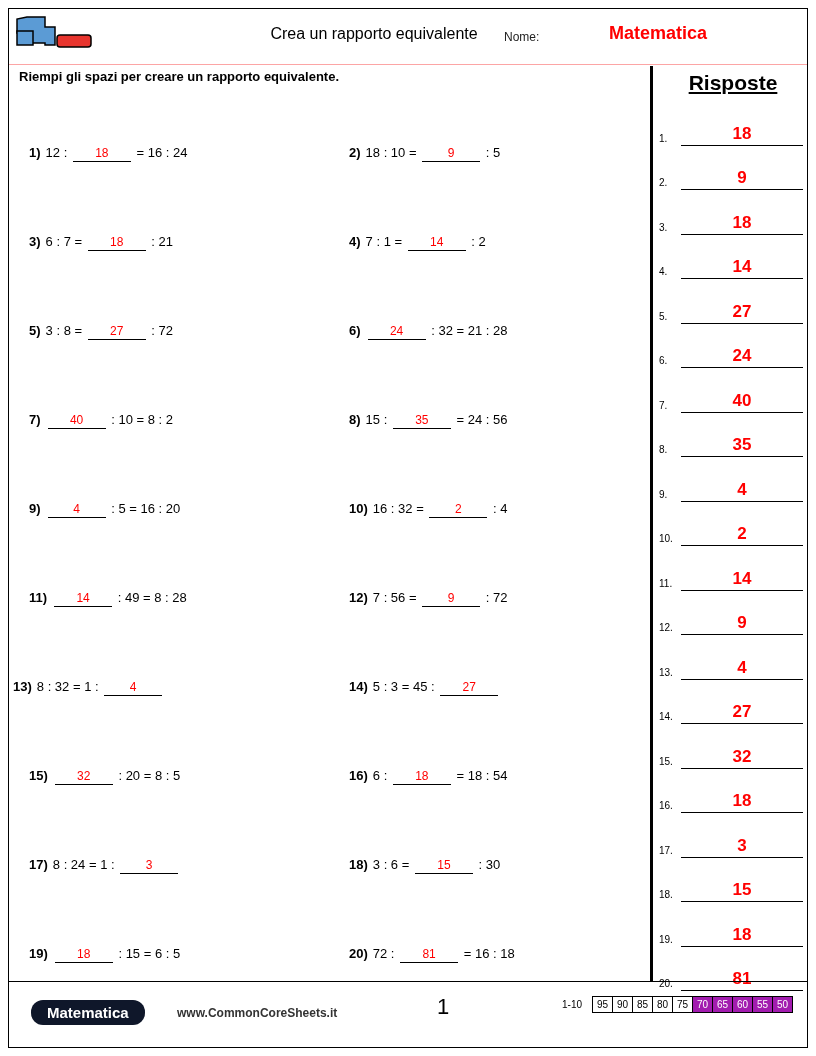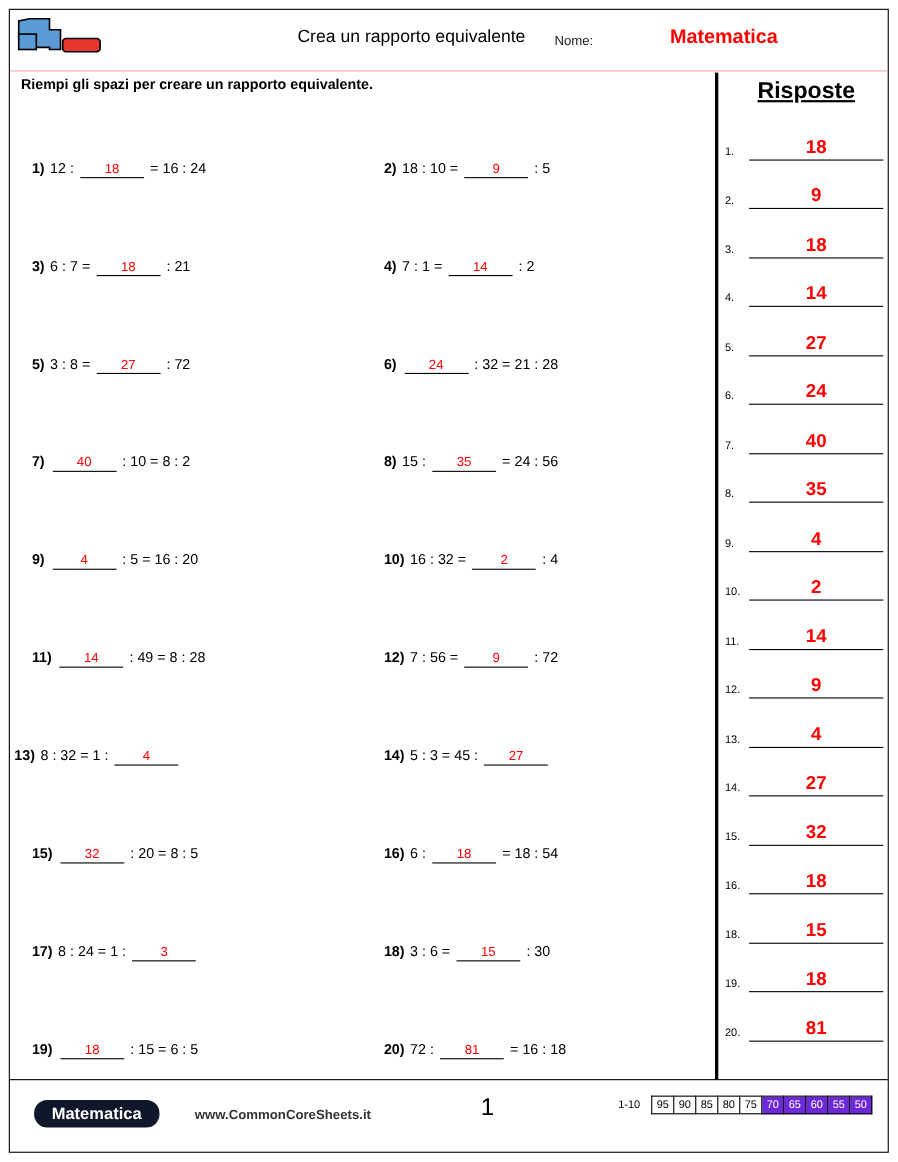--- a/index.html
+++ b/index.html
@@ -199,21 +199,21 @@
     padding: 0;
   }
   .score td.lbl {
     width: 30px;
     border: none;
     font-size: 10px;
     text-align: left;
     padding-left: 1px;
   }
   .score td.hl {
-    background: #6d28d9;
+    background: #a21caf;
     color: #ffffff;
   }
 </style>
 </head>
 <body>
 
 <div class="page">
 
   <div class="header">
     <div class="logo">
@@ -381,20 +381,25 @@
     </div>
     <div class="ans-row">
       <span class="ans-idx">15.</span>
       <span class="ans-line"></span>
       <span class="ans-val">32</span>
     </div>
     <div class="ans-row">
       <span class="ans-idx">16.</span>
       <span class="ans-line"></span>
       <span class="ans-val">18</span>
+    </div>
+    <div class="ans-row">
+      <span class="ans-idx">17.</span>
+      <span class="ans-line"></span>
+      <span class="ans-val">3</span>
     </div>
     <div class="ans-row">
       <span class="ans-idx">18.</span>
       <span class="ans-line"></span>
       <span class="ans-val">15</span>
     </div>
     <div class="ans-row">
       <span class="ans-idx">19.</span>
       <span class="ans-line"></span>
       <span class="ans-val">18</span>

